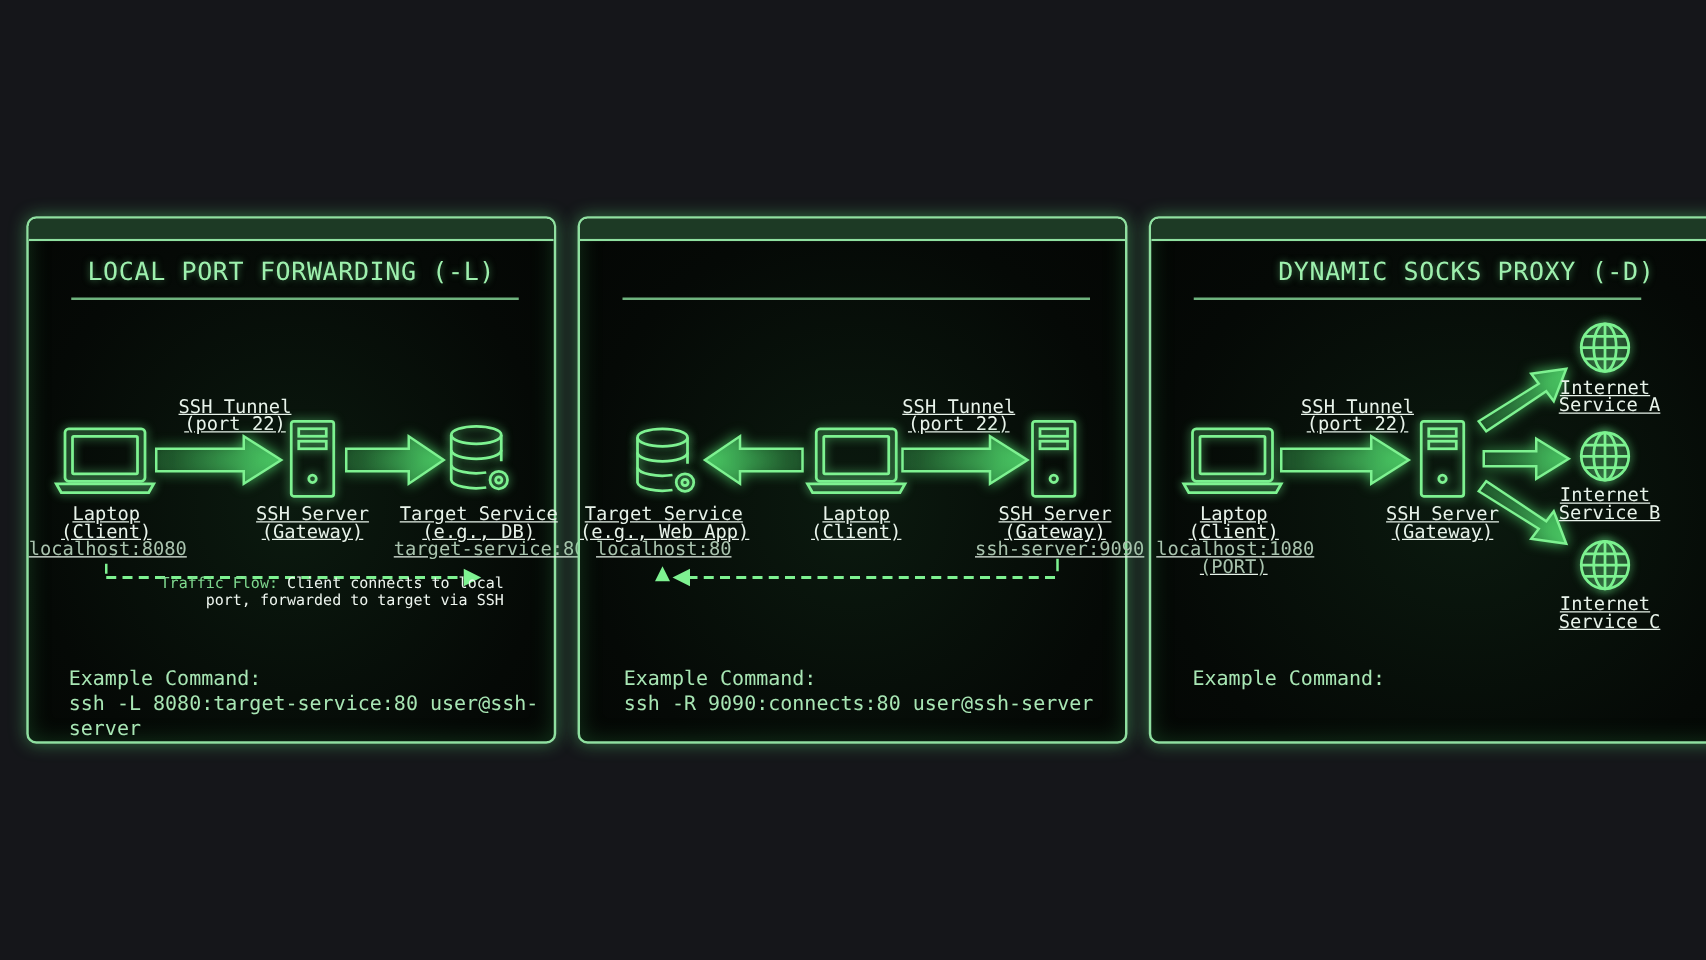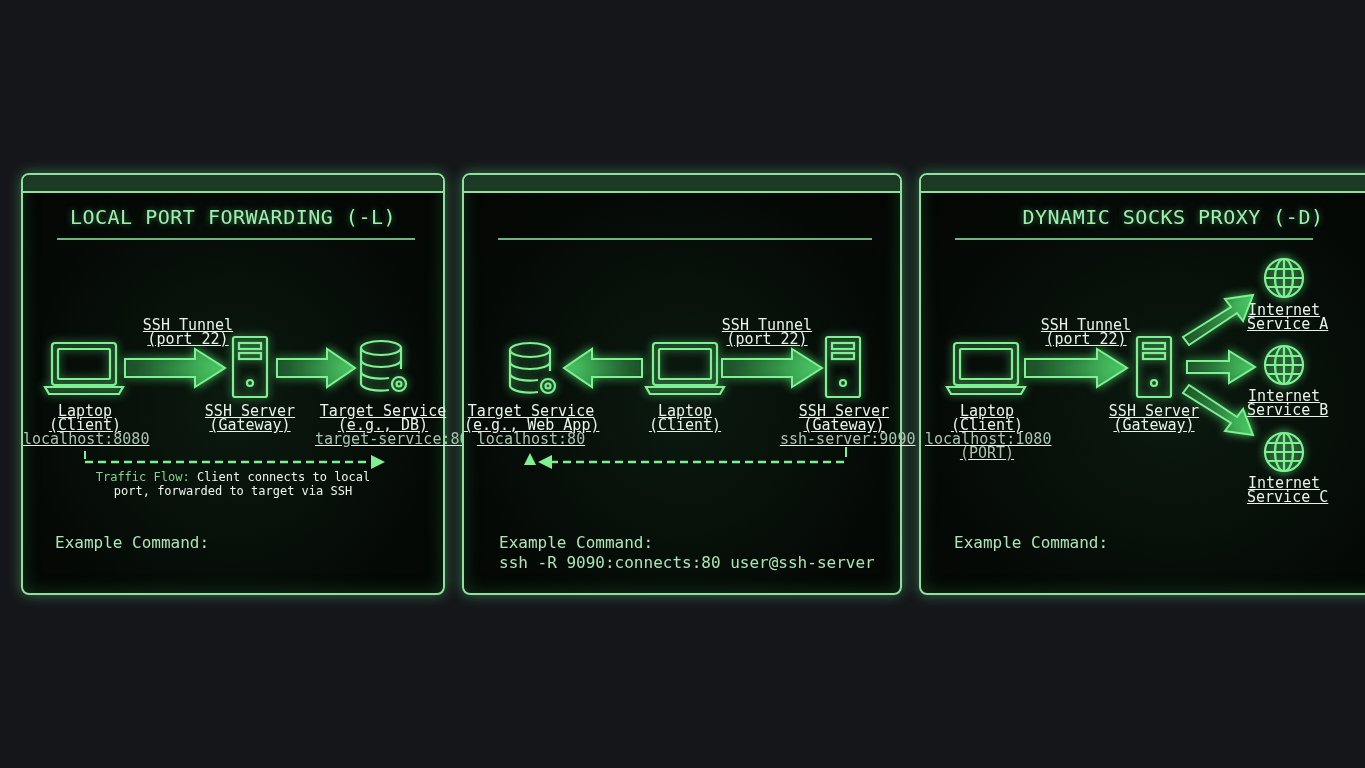--- a/index.html
+++ b/index.html
@@ -102,27 +102,28 @@
     <div>Target Service</div>
       <div>(e.g., DB)</div>
     <div class="sub">target-service:80</div>
   </div>
 
   <svg style="left:58px; top:276px;" width="310" height="20">
     <path d="M4 0 V8" stroke="#7ef291" stroke-width="2"></path>
     <path d="M4 11 H292" stroke="#7ef291" stroke-width="2.5" stroke-dasharray="8 5"></path>
     <path d="M290 4 L304 11 L290 18 Z" fill="#7ef291"></path>
   </svg>
-  <div class="flow" style="left:40px; top:295px; width:340px;">
+  <div class="flow" style="left:40px; top:284px; width:340px;text-align:right;">
     <span class="k">Traffic Flow:</span> <span>Client connects to local</span><br>
     <span>port, forwarded to target via SSH</span>
   </div>
 
   <div class="cmd">
     <div>Example Command:</div>
+    <div>ssh -L 8080:target-service:80 user@ssh-server</div>
   </div>
 </div>
 
 <div class="panel" style="left:462px; width:440px;">
   <div class="topbar"></div>
   <div class="rule" style="left:34px; width:374px;"></div>
 
   <div class="lbl" style="left:248px; top:143px; width:110px;">
     <div>SSH Tunnel</div>
       <div>(port 22)</div>

